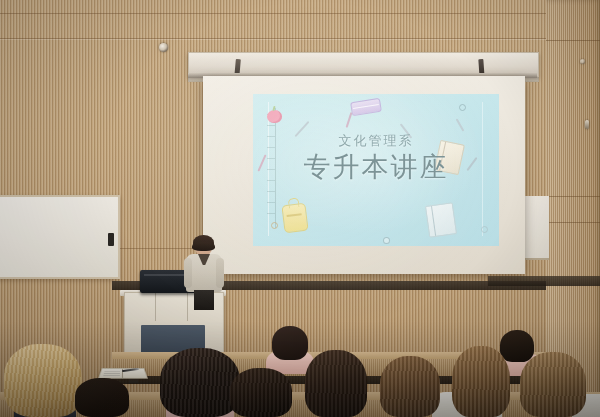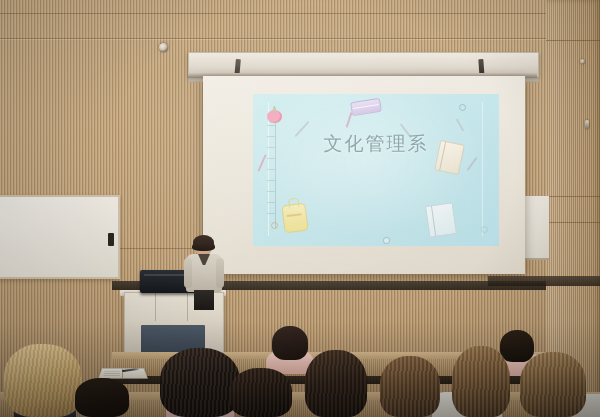--- a/index.html
+++ b/index.html
@@ -148,21 +148,21 @@
       transparent 1px,transparent 11px);
   }
 
   
   .slide-titles{
     position:absolute;left:0;right:0;top:40px;text-align:center;
     z-index:3;
   }
   .title-line1{
     font-family:"DejaVu Sans",sans-serif;
-    font-size:19px;letter-spacing:2px;
+    font-size:13px;letter-spacing:2px;
     color:#8fa8ab;
     text-shadow:0 1px 2px rgba(255,255,255,.55);
     line-height:1;
   }
   .title-line2{
     font-family:"DejaVu Sans",sans-serif;
     font-size:27px;letter-spacing:2px;
     color:#7d9497;
     text-shadow:0 1px 2px rgba(255,255,255,.5);
     line-height:1.15;margin-top:4px;
@@ -527,20 +527,21 @@
       <div class="deco deco-pencil p4"></div>
       <div class="deco deco-pencil p5"></div>
       <div class="deco deco-pencil p6"></div>
       <div class="deco deco-dot o1"></div>
       <div class="deco deco-dot o2"></div>
       <div class="deco deco-dot o3"></div>
       <div class="deco deco-dot o4"></div>
 
       <div class="slide-titles">
         <div class="title-line1">文化管理系</div>
+        <div class="title-line2">专升本讲座</div>
       </div>
     </div>
   </div>
 
   <div class="dark-band"></div>
   <div class="dark-band2"></div>
 
   <div class="podium-top"></div>
   <div class="podium">
     <div class="podium-seam a"></div>

